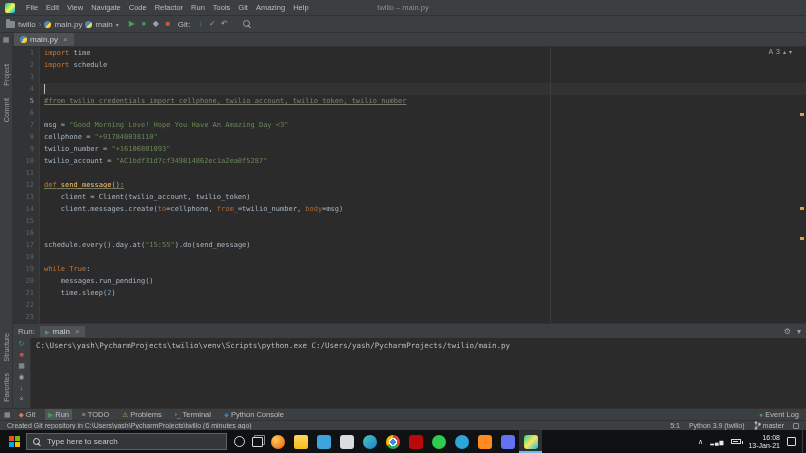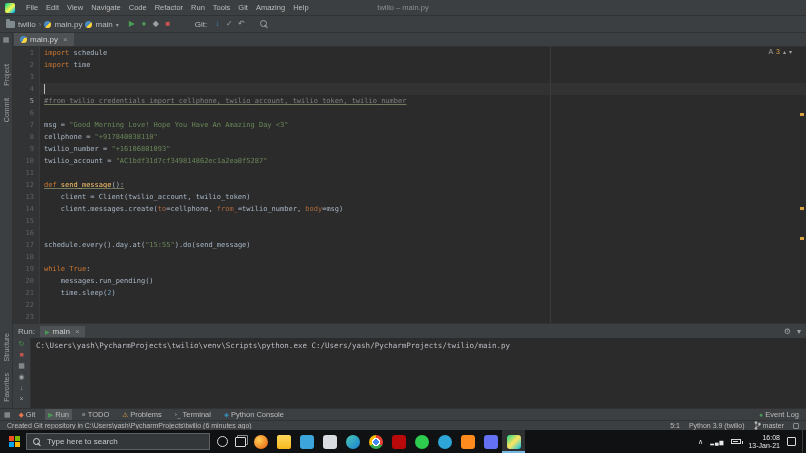--- a/index.html
+++ b/index.html
@@ -18,21 +18,21 @@
 .crumbs{display:flex;align-items:center;gap:3px;font-size:8px;color:#bbbbbb}
 .folder-icon{width:9px;height:7px;background:#7f8b91;border-radius:1px;position:relative;margin-top:1px}
 .folder-icon::before{content:'';position:absolute;top:-2px;left:0;width:4px;height:2px;background:#7f8b91;border-radius:1px 1px 0 0}
 .chev{color:#777;font-size:8px}
 .pyicon{width:7px;height:7px;border-radius:50%;background:linear-gradient(135deg,#4b8bbe 50%,#ffd43b 50%);flex:0 0 auto}
 .nav-actions{display:flex;align-items:center;gap:4px}
 .runconfig{display:flex;align-items:center;gap:3px;color:#bbbbbb;font-size:8px;padding:1px 3px;border-radius:2px;cursor:default}
 .dd{font-size:6px;color:#999}
 .aicon{font-size:8px;width:12px;text-align:center;line-height:10px;cursor:default;white-space:nowrap}
 .c-g{color:#499c54}.c-r{color:#c75450}.c-b{color:#3592c4}.c-o{color:#e8774f}.c-n{color:#9da0a3}.c-y{color:#d9a343}
-.gitlabel{color:#bbbbbb;font-size:8px;margin-left:17px}
+.gitlabel{color:#bbbbbb;font-size:8px;margin-left:0}
 .mag{position:relative;width:10px;height:10px;margin-left:8px;cursor:pointer}
 .mag::before{content:'';position:absolute;width:5px;height:5px;border:1px solid #9da0a3;border-radius:50%;left:1px;top:1px}
 .mag::after{content:'';position:absolute;width:4px;height:1px;background:#9da0a3;transform:rotate(45deg);left:5px;top:7px}
 
 
 .workspace{flex:1;display:flex;min-height:0}
 .leftstrip{flex:0 0 13px;background:#3c3f41;border-right:1px solid #323232;display:flex;flex-direction:column;justify-content:space-between;align-items:center;padding:3px 0 6px 0}
 .vlabels-top,.vlabels-bottom{display:flex;flex-direction:column;gap:12px;align-items:center}
 .vlabel{writing-mode:vertical-rl;transform:rotate(180deg);font-size:7px;color:#9da0a3;cursor:pointer}
 .stripe-icon{color:#9da0a3;font-size:7px;margin-bottom:8px}
@@ -92,21 +92,21 @@
 .sb-item{cursor:pointer;white-space:nowrap;display:flex;align-items:center;gap:2px}
 .sb-widget{width:6px;height:6px;border:1px solid #8c8f91;border-radius:1px}
 
 
 .taskbar{flex:0 0 23px;background:#0f1112;display:flex;align-items:center;padding:0 0 0 2px}
 .start{width:24px;height:23px;display:flex;align-items:center;justify-content:center;cursor:pointer}
 .winlogo{display:grid;grid-template-columns:5px 5px;grid-template-rows:5px 5px;gap:1px}
 .winlogo i{display:block}
 .winlogo i:nth-child(1){background:#f25022}.winlogo i:nth-child(2){background:#7fba00}
 .winlogo i:nth-child(3){background:#00a4ef}.winlogo i:nth-child(4){background:#ffb900}
-.searchbox{width:184px;height:17px;background:#33373a;border:1px solid #5c6062;display:flex;align-items:center;gap:5px;padding:0 5px;color:#c7c9ca;font-size:8px;cursor:text}
+.searchbox{width:201px;height:17px;background:#33373a;border:1px solid #5c6062;display:flex;align-items:center;gap:5px;padding:0 5px;color:#c7c9ca;font-size:8px;cursor:text}
 .mag-w{position:relative;width:10px;height:10px;flex:0 0 auto}
 .mag-w::before{content:'';position:absolute;width:5px;height:5px;border:1px solid #d8dadb;border-radius:50%;left:1px;top:1px}
 .mag-w::after{content:'';position:absolute;width:4px;height:1px;background:#d8dadb;transform:rotate(45deg);left:5px;top:7px}
 .cortana{width:11px;height:11px;border:1.5px solid #d8dadb;border-radius:50%;margin:0 7px;cursor:pointer;flex:0 0 auto}
 .taskview{width:11px;height:10px;border:1px solid #d8dadb;border-radius:1px;margin-right:3px;cursor:pointer;box-shadow:2px -2px 0 -1px #0f1112,2px -2px 0 0 #8a8d8e}
 .apps{display:flex;align-items:center}
 .taskbar-app{width:23px;height:23px;display:flex;align-items:center;justify-content:center;cursor:pointer}
 .taskbar-app.active{background:rgba(255,255,255,.13);box-shadow:inset 0 -2px 0 #75b6e3}
 .app{width:14px;height:14px;border-radius:3px;display:block}
 .app-firefox{border-radius:50%;background:radial-gradient(circle at 35% 35%,#ffce54,#e8590c)}
@@ -227,22 +227,22 @@
             <div class="gnum">16</div>
             <div class="gnum">17</div>
             <div class="gnum">18</div>
             <div class="gnum">19</div>
             <div class="gnum">20</div>
             <div class="gnum">21</div>
             <div class="gnum">22</div>
             <div class="gnum">23</div>
           </div>
         <div class="code-area">
+            <div class="cline"><span class="tok kw">import</span><span class="tok pl"> time</span></div>
             <div class="cline"><span class="tok kw">import</span><span class="tok pl"> schedule</span></div>
-            <div class="cline"><span class="tok kw">import</span><span class="tok pl"> time</span></div>
             <div class="cline"></div>
             <div class="cline caret-line"><span class="caret"></span></div>
             <div class="cline"><span class="tok cm u">#from twilio_credentials import cellphone, twilio_account, twilio_token, twilio_number</span></div>
             <div class="cline"></div>
             <div class="cline"><span class="tok pl">msg = </span><span class="tok st">"Good Morning Love! Hope You Have An Amazing Day &lt;3"</span></div>
             <div class="cline"><span class="tok pl">cellphone = </span><span class="tok st">"+917840038110"</span></div>
             <div class="cline"><span class="tok pl">twilio_number = </span><span class="tok st">"+16106801093"</span></div>
             <div class="cline"><span class="tok pl">twilio_account = </span><span class="tok st">"AC1bdf31d7cf349814862ec1a2ea0f5287"</span></div>
             <div class="cline"></div>
             <div class="cline"><span class="tok kw u">def</span><span class="tok fn u"> send_message</span><span class="tok pl u">():</span></div>

